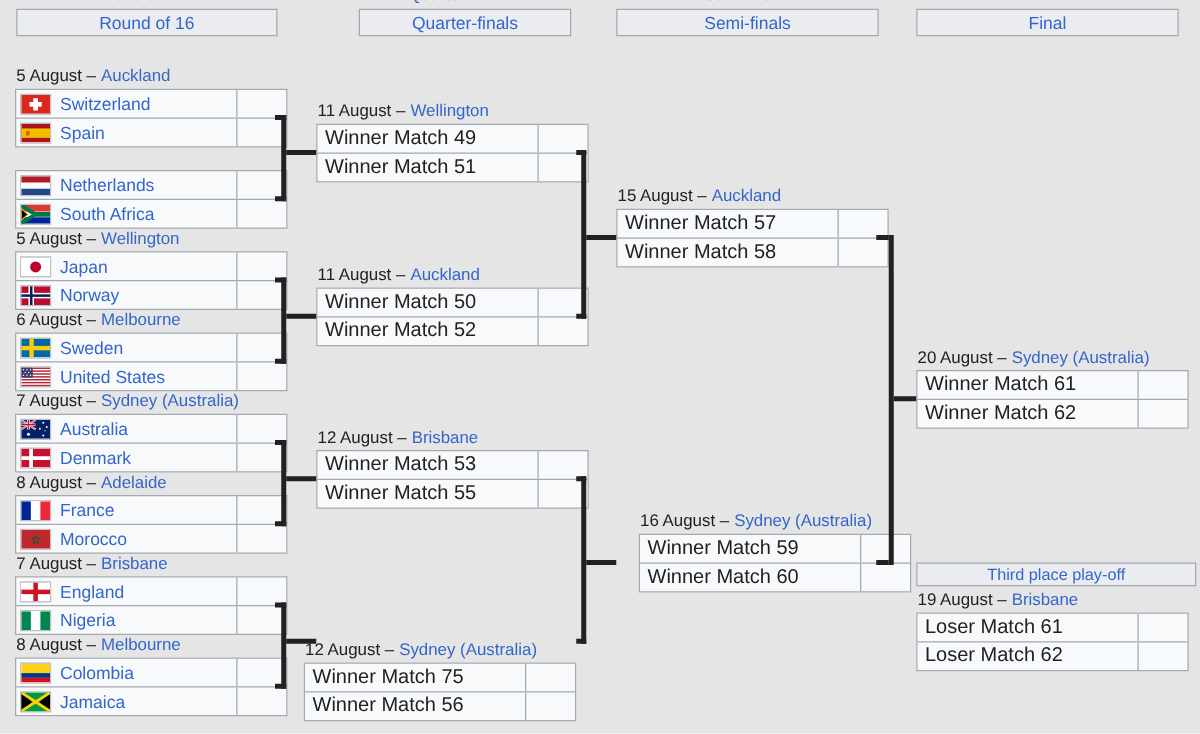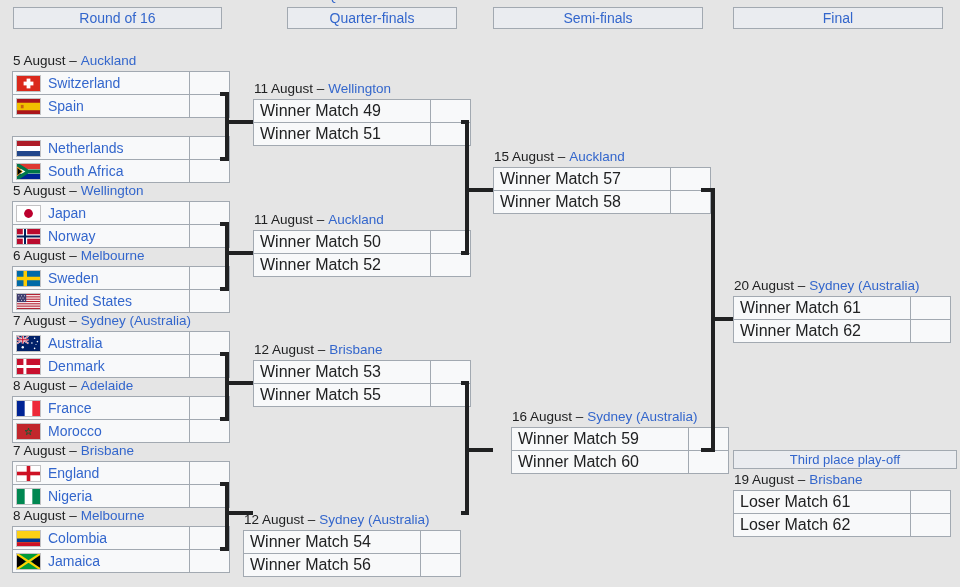--- a/index.html
+++ b/index.html
@@ -358,21 +358,21 @@
           <span class="plain">Winner Match 55</span>
           <span class="score"></span>
         </div>
     </div>
   </div>
 
   <div class="match" style="left:243px;top:490px;margin-top:40px;">
     <div class="mdate"><span>12 August –</span><a>Sydney (Australia)</a></div>
     <div class="box">
       <div class="row">
-          <span class="plain">Winner Match 54</span>
+          <span class="plain">Winner Match 75</span>
           <span class="score"></span>
         </div>
       <div class="row">
           <span class="plain">Winner Match 56</span>
           <span class="score"></span>
         </div>
     </div>
   </div>
 
   <div class="match" style="left:493px;top:167px;text-align:center;">

